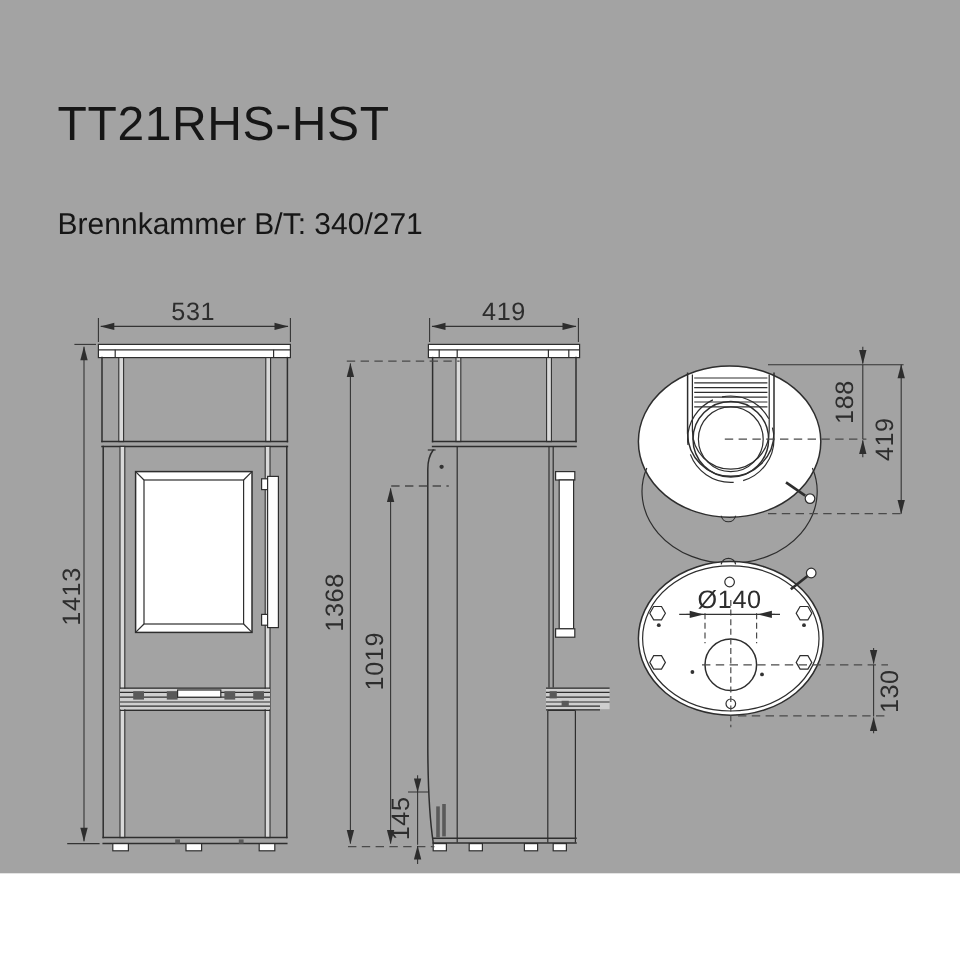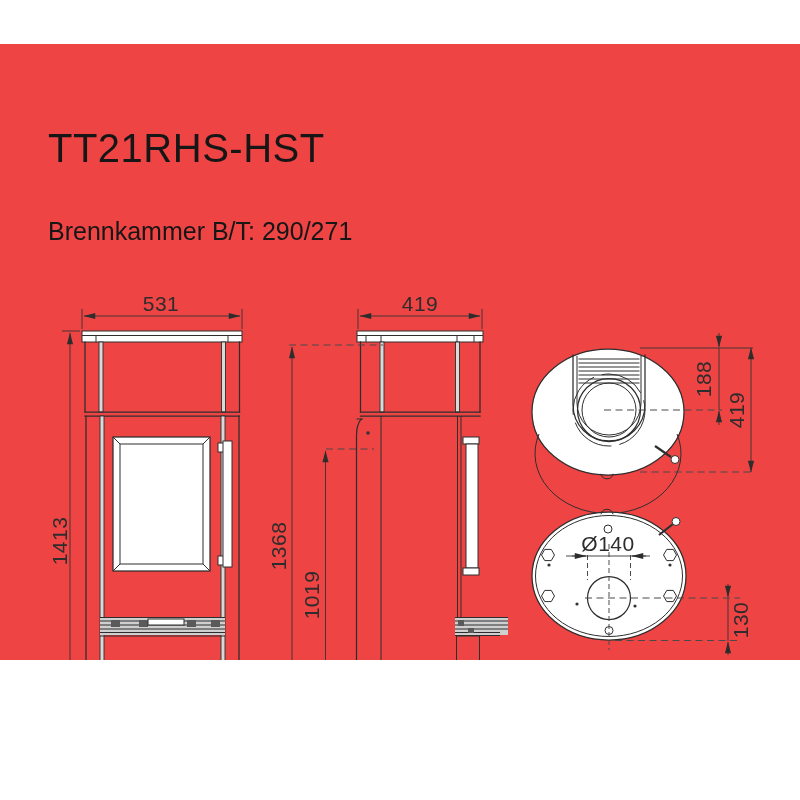--- a/index.html
+++ b/index.html
@@ -1,17 +1,17 @@
 <!DOCTYPE html>
 <html><head>
 <meta charset="utf-8">
 <style>
   html,body{margin:0;padding:0;background:#fff;}
-  .page{position:relative;width:800px;height:616px;background:#ef4444;overflow:hidden;
-        font-family:"Liberation Sans",sans-serif;color:#161616;margin-top:44px;}
+  .page{position:relative;width:800px;height:728px;background:#a3a3a3;overflow:hidden;
+        font-family:"Liberation Sans",sans-serif;color:#161616;}
   .title{position:absolute;left:48px;top:82px;font-size:40px;font-weight:400;letter-spacing:.5px;}
   .spec{position:absolute;top:173px;font-size:25px;font-weight:400;}
   .spec.s1{left:48px}
   .spec.s2{left:430px}
   svg{position:absolute;left:0;top:0;}
   .ln{stroke:#2e2e2e;stroke-width:1.25;fill:none;stroke-linecap:square}
   .lnf{stroke:#2e2e2e;stroke-width:1.25;fill:#fff}
   .lt{stroke:#2e2e2e;stroke-width:1;fill:none}
   .ltf{stroke:#2e2e2e;stroke-width:1;fill:#fff}
   .fillband{fill:#d9d9d9;stroke:#2e2e2e;stroke-width:.9}
@@ -22,21 +22,21 @@
   .dark{fill:#5a5a5a;stroke:none}
   .wht{fill:#fff;stroke:#2e2e2e;stroke-width:1}
   .gband{fill:#cfcfcf;stroke:none}
   .hl{stroke:#2e2e2e;stroke-width:2.2;fill:none}
 </style>
 </head>
 <body>
 
 <div class="page">
   <div class="title">TT21RHS-HST</div>
-  <div class="spec s1">Brennkammer B/T: 290/271</div>
+  <div class="spec s1">Brennkammer B/T: 340/271</div>
 
   <svg width="800" height="800" viewBox="0 0 800 800">
     <defs>
       <marker id="mE" viewBox="0 0 14 8" refX="13" refY="4" markerWidth="14" markerHeight="8" orient="auto">
         <path d="M0.5,0.6 L13.5,4 L0.5,7.4 Z" fill="#2d2d2d"></path>
       </marker>
       <marker id="mS" viewBox="0 0 14 8" refX="1" refY="4" markerWidth="14" markerHeight="8" orient="auto">
         <path d="M13.5,0.6 L0.5,4 L13.5,7.4 Z" fill="#2d2d2d"></path>
       </marker>
     </defs>

